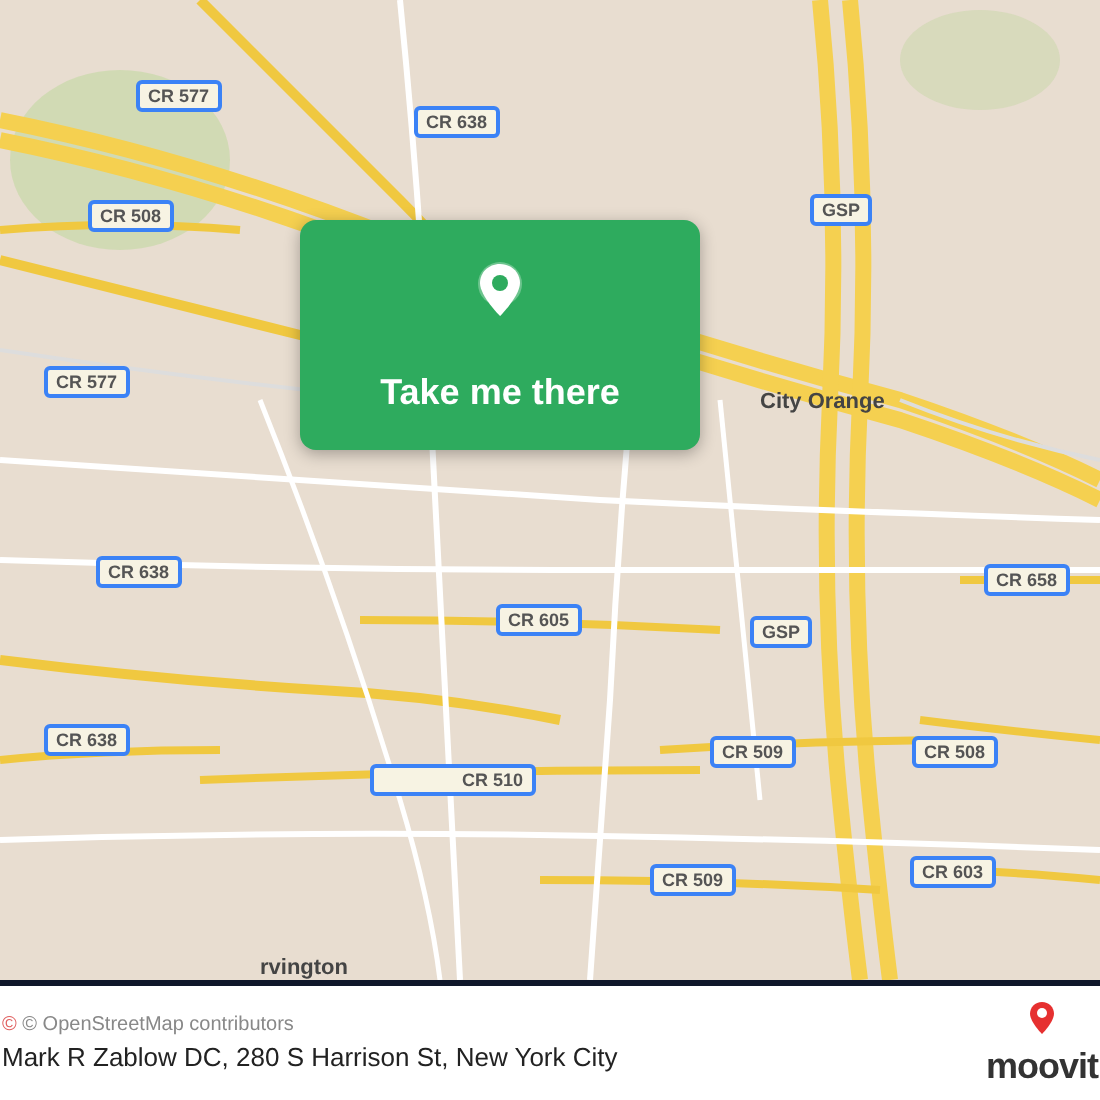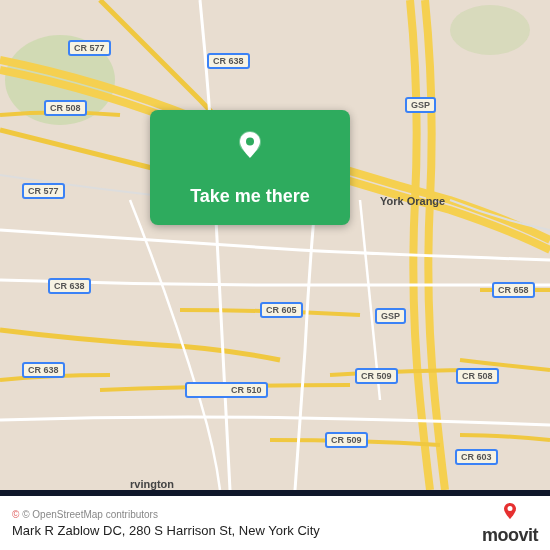--- a/index.html
+++ b/index.html
@@ -58,22 +58,22 @@
     }
 
     
     #bottom-bar {
       width: 550px;
       height: 60px;
       background: white;
       display: flex;
       align-items: center;
       justify-content: space-between;
-      padding: 0 12px;
-      border-top: 6px solid #0f172a;
+      padding: 0 1px;
+      border-top: 3px solid #0f172a;
     }
 
     .bottom-left {
       display: flex;
       flex-direction: column;
       flex: 1;
     }
 
     .copyright-text {
       font-size: 10px;
@@ -186,31 +186,31 @@
   </svg>
 
   
   <div class="road-badge" style="top:40px;left:68px;">CR 577</div>
   <div class="road-badge" style="top:100px;left:44px;">CR 508</div>
   <div class="road-badge" style="top:183px;left:22px;">CR 577</div>
   <div class="road-badge" style="top:53px;left:207px;">CR 638</div>
   <div class="road-badge" style="top:97px;left:405px;">GSP</div>
   <div class="road-badge" style="top:278px;left:48px;">CR 638</div>
   <div class="road-badge" style="top:362px;left:22px;">CR 638</div>
-  <div class="road-badge" style="top:302px;left:260px;">CR 605</div>
+  <div class="road-badge" style="top:302px;left:248px;">CR 605</div>
   <div class="road-badge" style="top:308px;left:375px;">GSP</div>
   <div class="road-badge" style="top:282px;left:468px;margin-left:24px;">CR 658</div>
   <div class="road-badge" style="top:382px;left:185px;padding-left:44px;">CR 510</div>
   <div class="road-badge" style="top:368px;left:355px;">CR 509</div>
   <div class="road-badge" style="top:368px;left:456px;">CR 508</div>
   <div class="road-badge" style="top:432px;left:325px;">CR 509</div>
-  <div class="road-badge" style="top:449px;left:455px;">CR 603</div>
-
-  
-  <div class="city-label" style="top:195px;left:380px;">York Orange</div>
+  <div class="road-badge" style="top:428px;left:455px;">CR 603</div>
+
+  
+  <div class="city-label" style="top:195px;left:380px;">City Orange</div>
   <div class="city-label" style="top:478px;left:130px;text-align:center;">rvington</div>
 
   
   <div class="take-me-there-card">
 
     <svg class="pin-icon" viewBox="0 0 36 36" xmlns="http://www.w3.org/2000/svg">
       <circle cx="18" cy="14" r="11" fill="white" opacity="0.3"></circle>
       <path d="M18 4 C12 4 8 8.5 8 13.5 C8 20 18 30 18 30 C18 30 28 20 28 13.5 C28 8.5 24 4 18 4 Z" fill="white"></path>
       <circle cx="18" cy="13.5" r="4" fill="#2eab5e"></circle>
     </svg>

